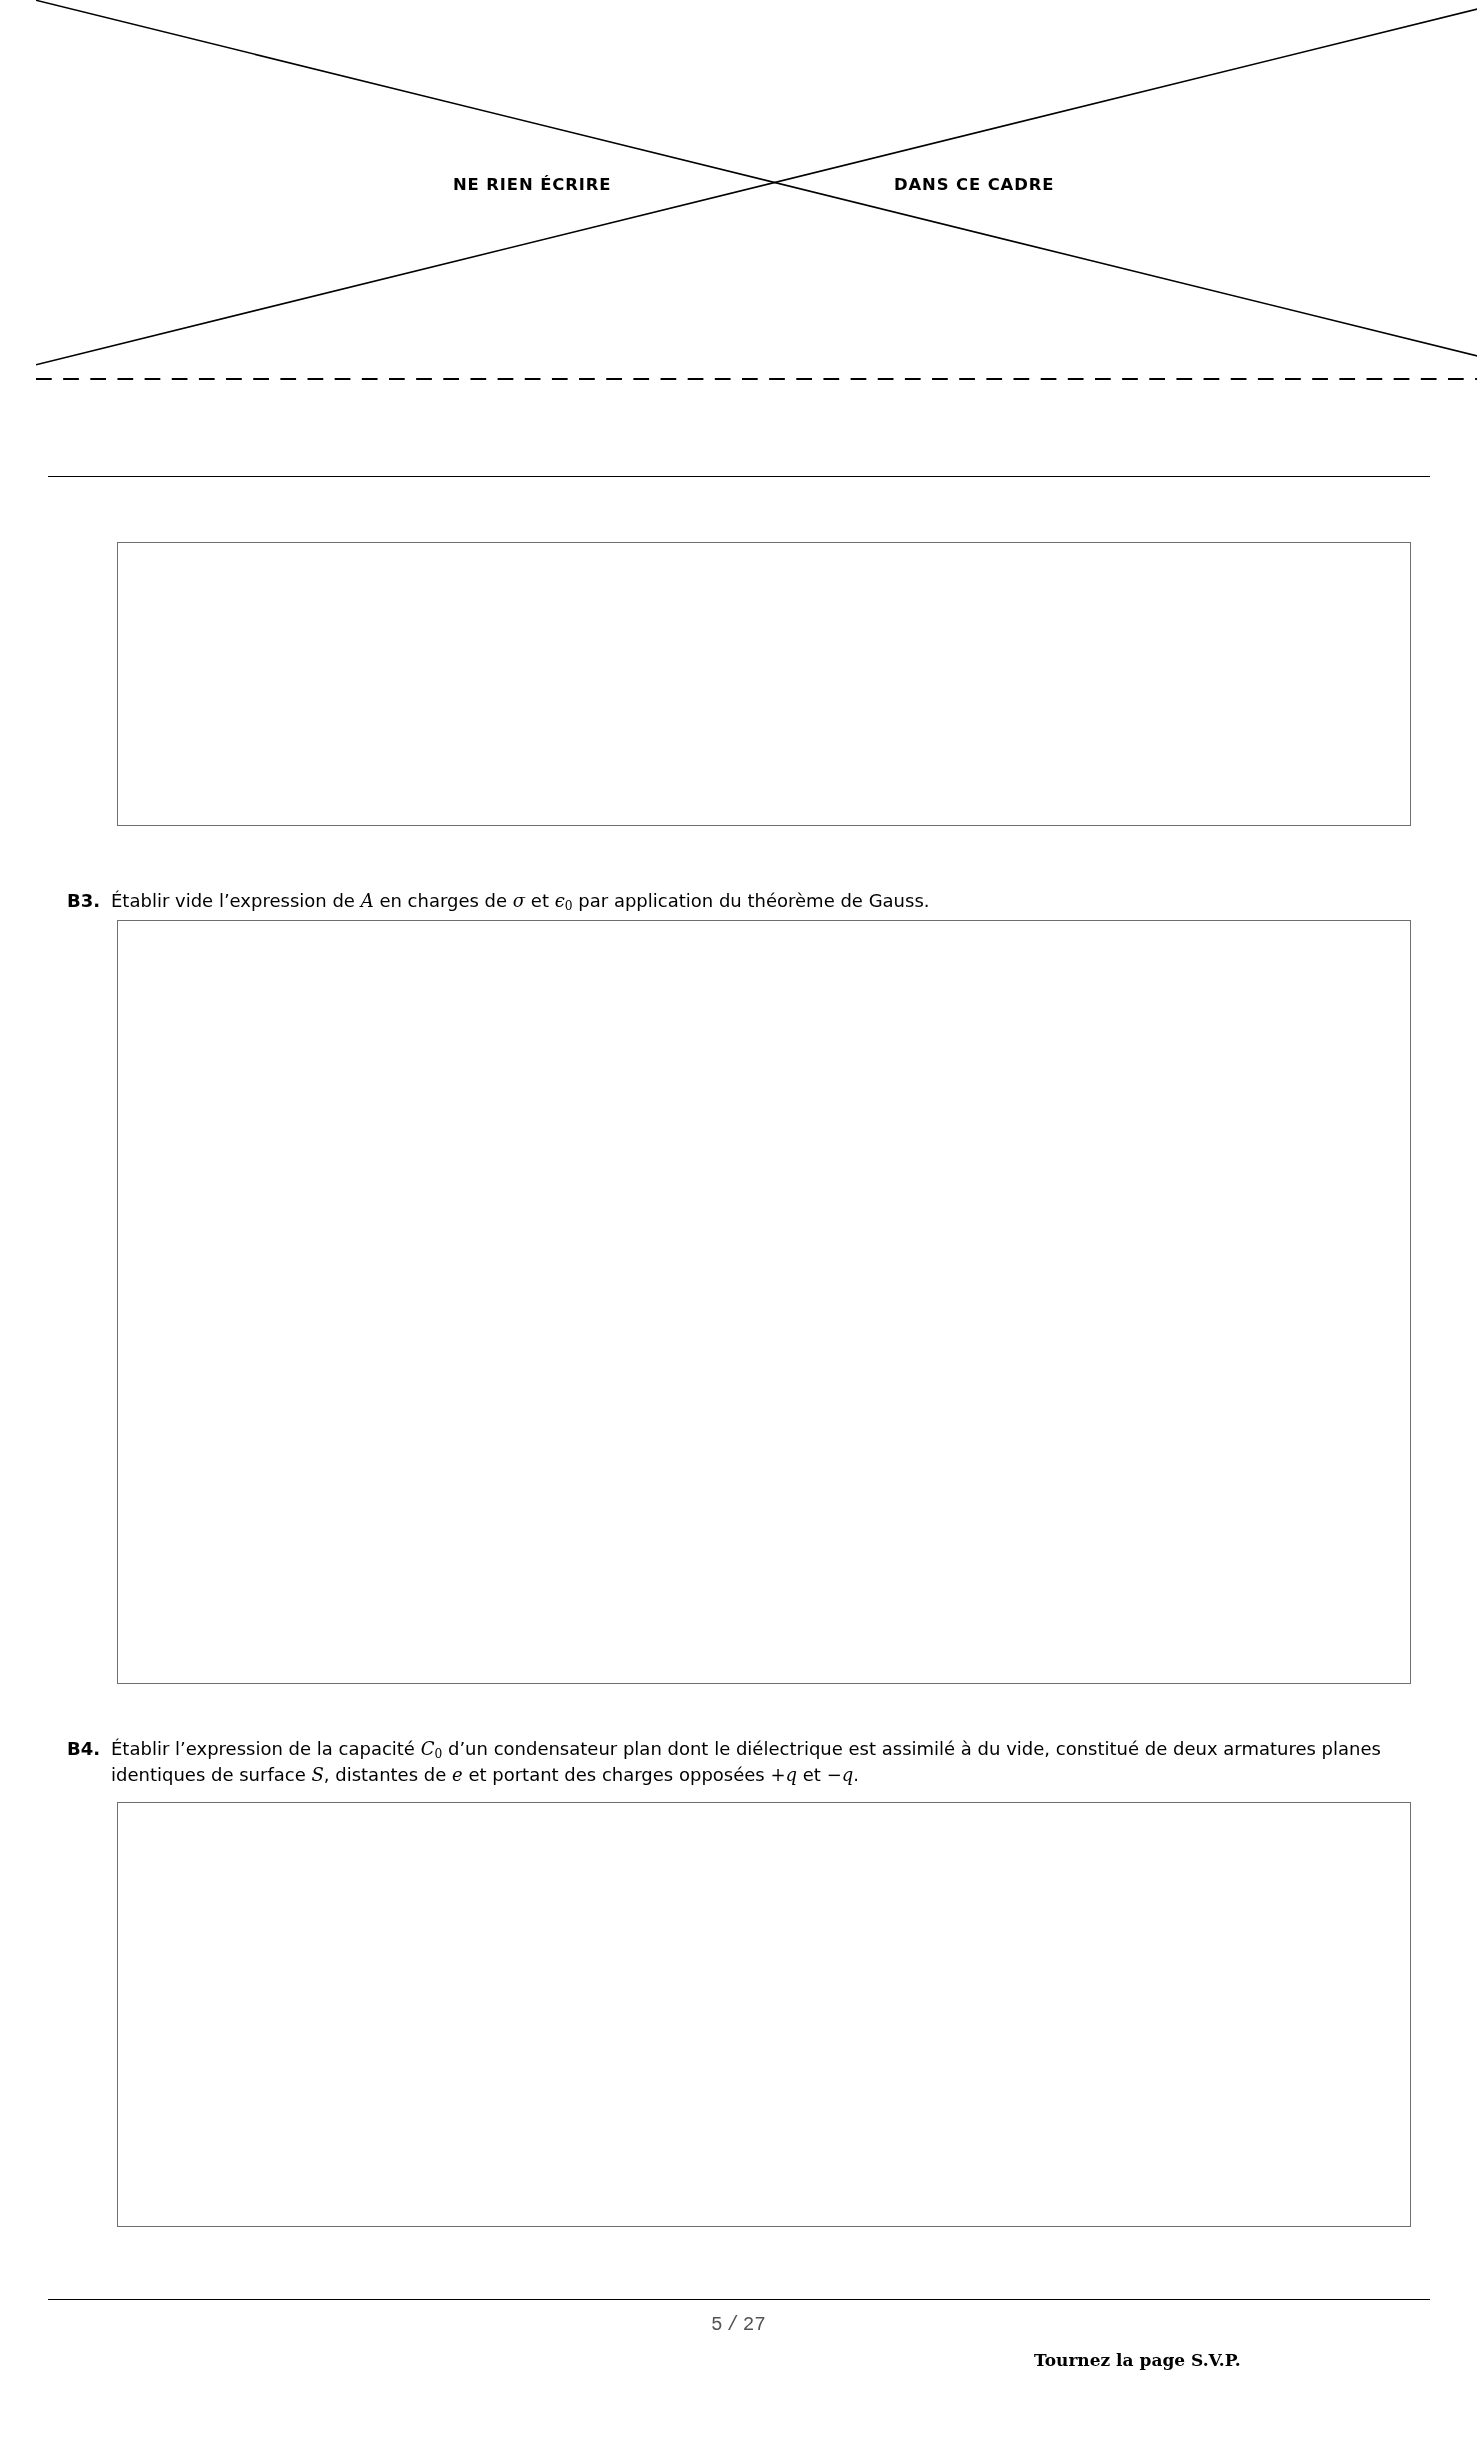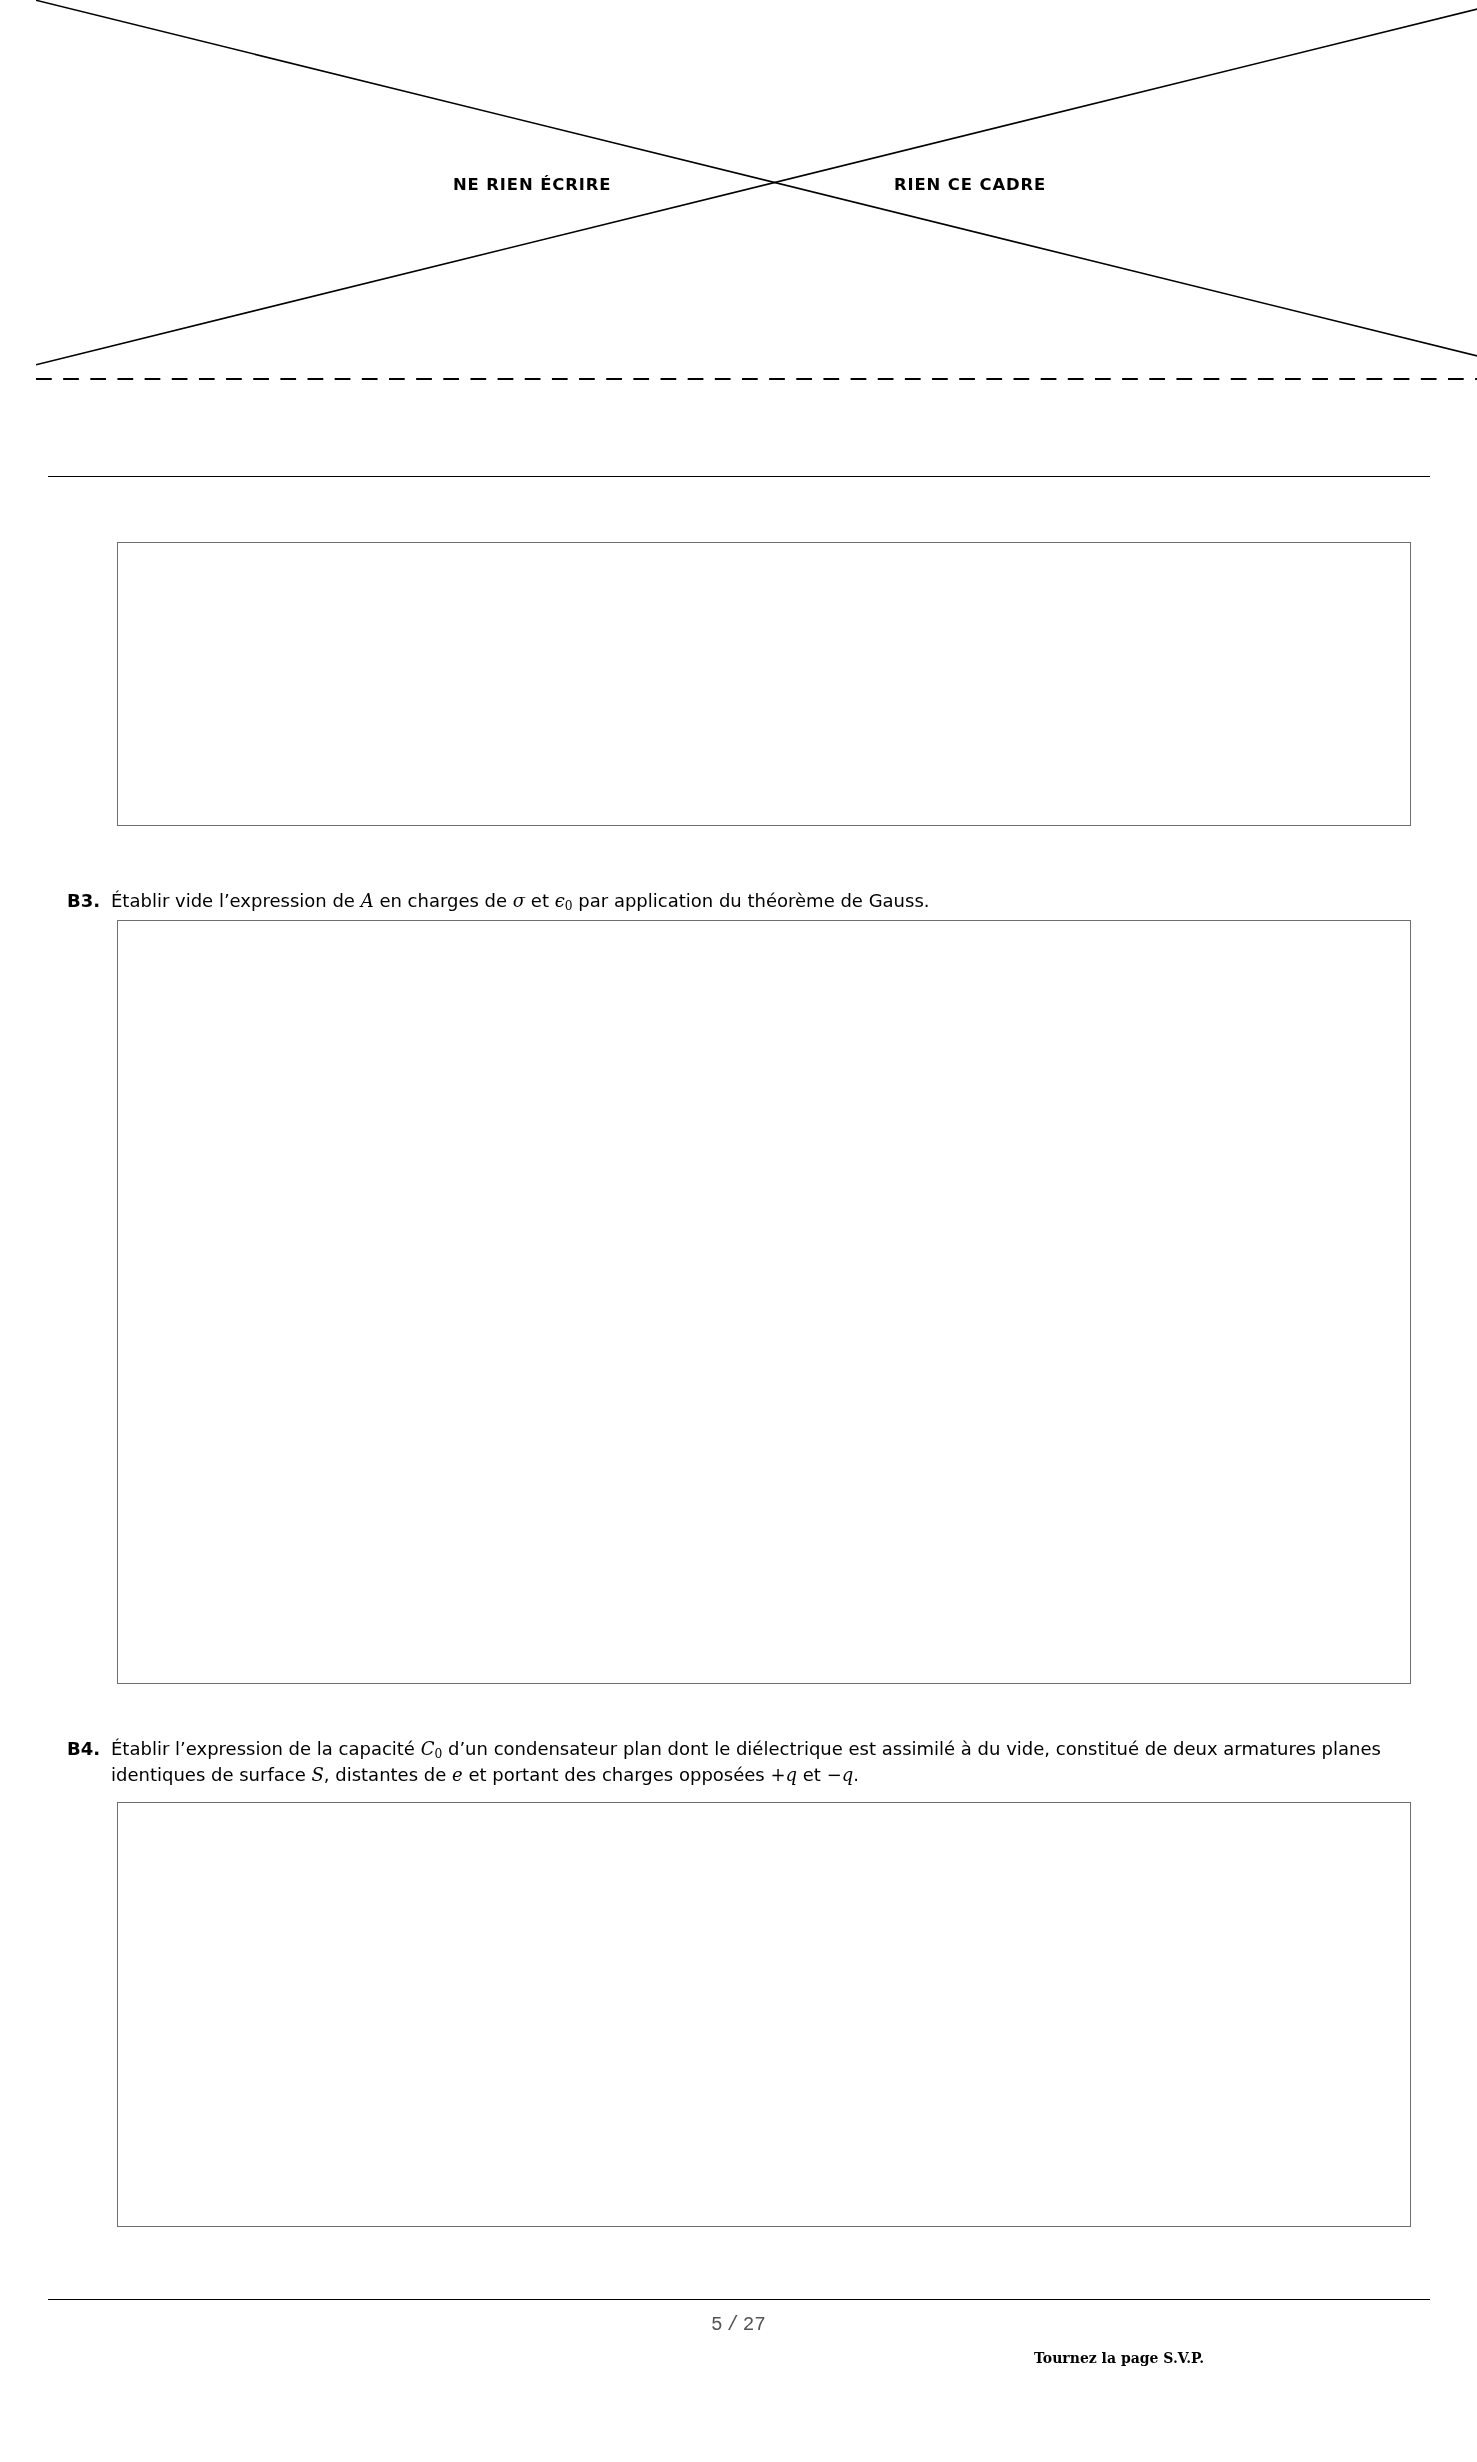--- a/index.html
+++ b/index.html
@@ -102,35 +102,35 @@
     font-size: 19.3px;
     color: #555555;
   }
   .page-number .slash { color: #555555; padding: 0 4.3px; }
   .turn-page {
     position: absolute;
     left: 1034px;
     top: 2350px;
     font-family: "DejaVu Serif", serif;
     font-weight: bold;
-    font-size: 14px;
+    font-size: 17px;
     white-space: nowrap;
   }
 </style>
 </head>
 <body>
 
 <div class="header-zone">
   <svg width="1477" height="390" xmlns="http://www.w3.org/2000/svg" viewBox="0 0 2067 545">
     <line x1="0" y1="0" x2="2067" y2="510" stroke="#000000" stroke-width="2.2"></line>
     <line x1="2067" y1="0" x2="0" y2="510" stroke="#000000" stroke-width="2.2"></line>
     <line x1="0" y1="530" x2="2067" y2="530" stroke="#000000" stroke-width="3" stroke-dasharray="22 16"></line>
   </svg>
   <div class="header-label left">NE RIEN ÉCRIRE</div>
-  <div class="header-label right">RIEN CE CADRE</div>
+  <div class="header-label right">DANS CE CADRE</div>
 </div>
 
 <div class="page-body">
 
   <div class="rule" style="top:86px;"></div>
 
   <div class="answer-box" style="left:117px; top:152px; width:1294px; height:284px;"></div>
 
   <div class="question" style="left:111px; top:499px; width:1308px;">
     <span class="qnum">B3.</span><span class="qtext"><span>Établir vide l’expression de </span><span class="math">A</span><span> en charges de </span><span class="math">σ</span><span> et </span><span class="math">ϵ</span><span class="sub mathu">0</span><span> par application du théorème de Gauss.</span></span>

